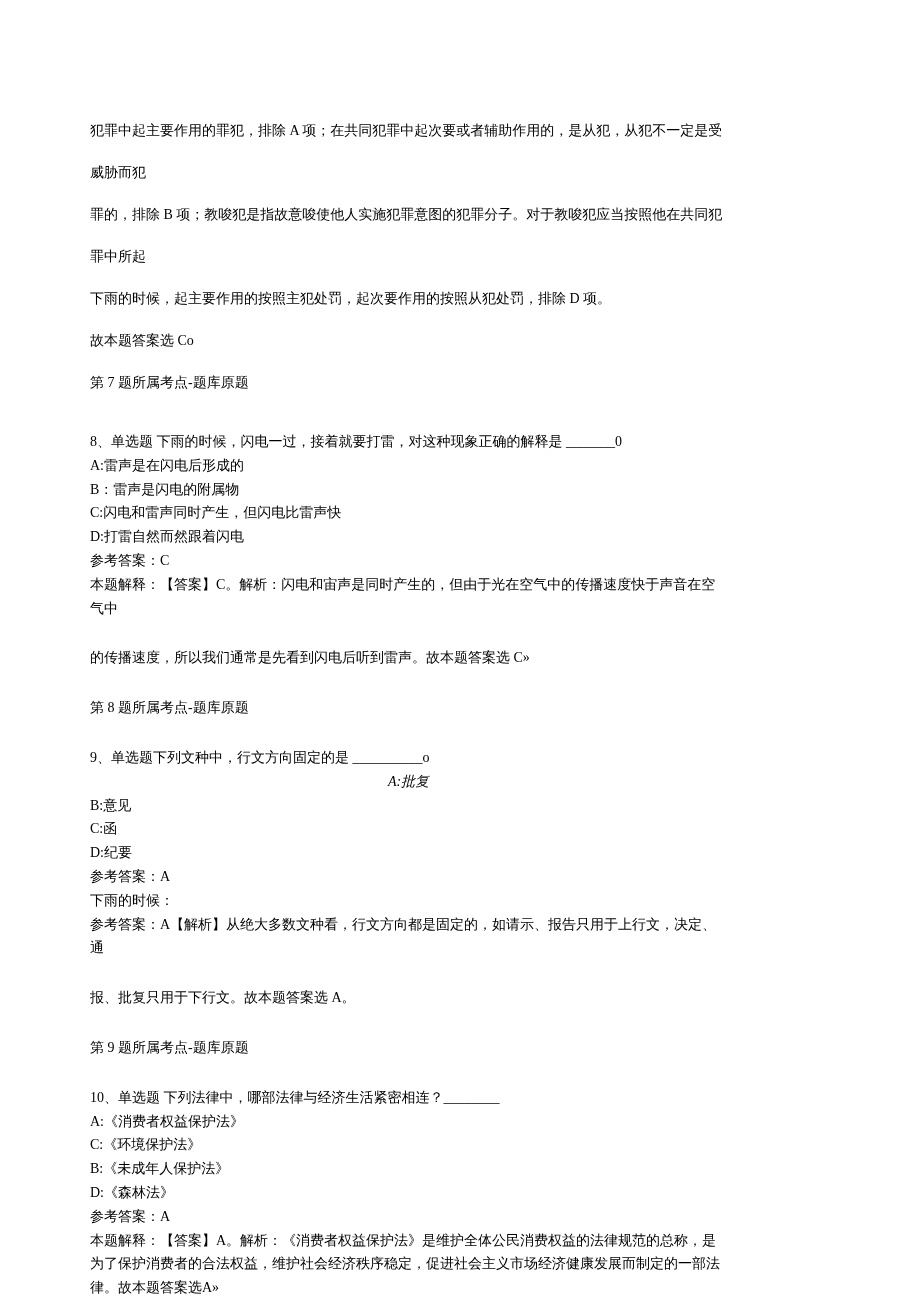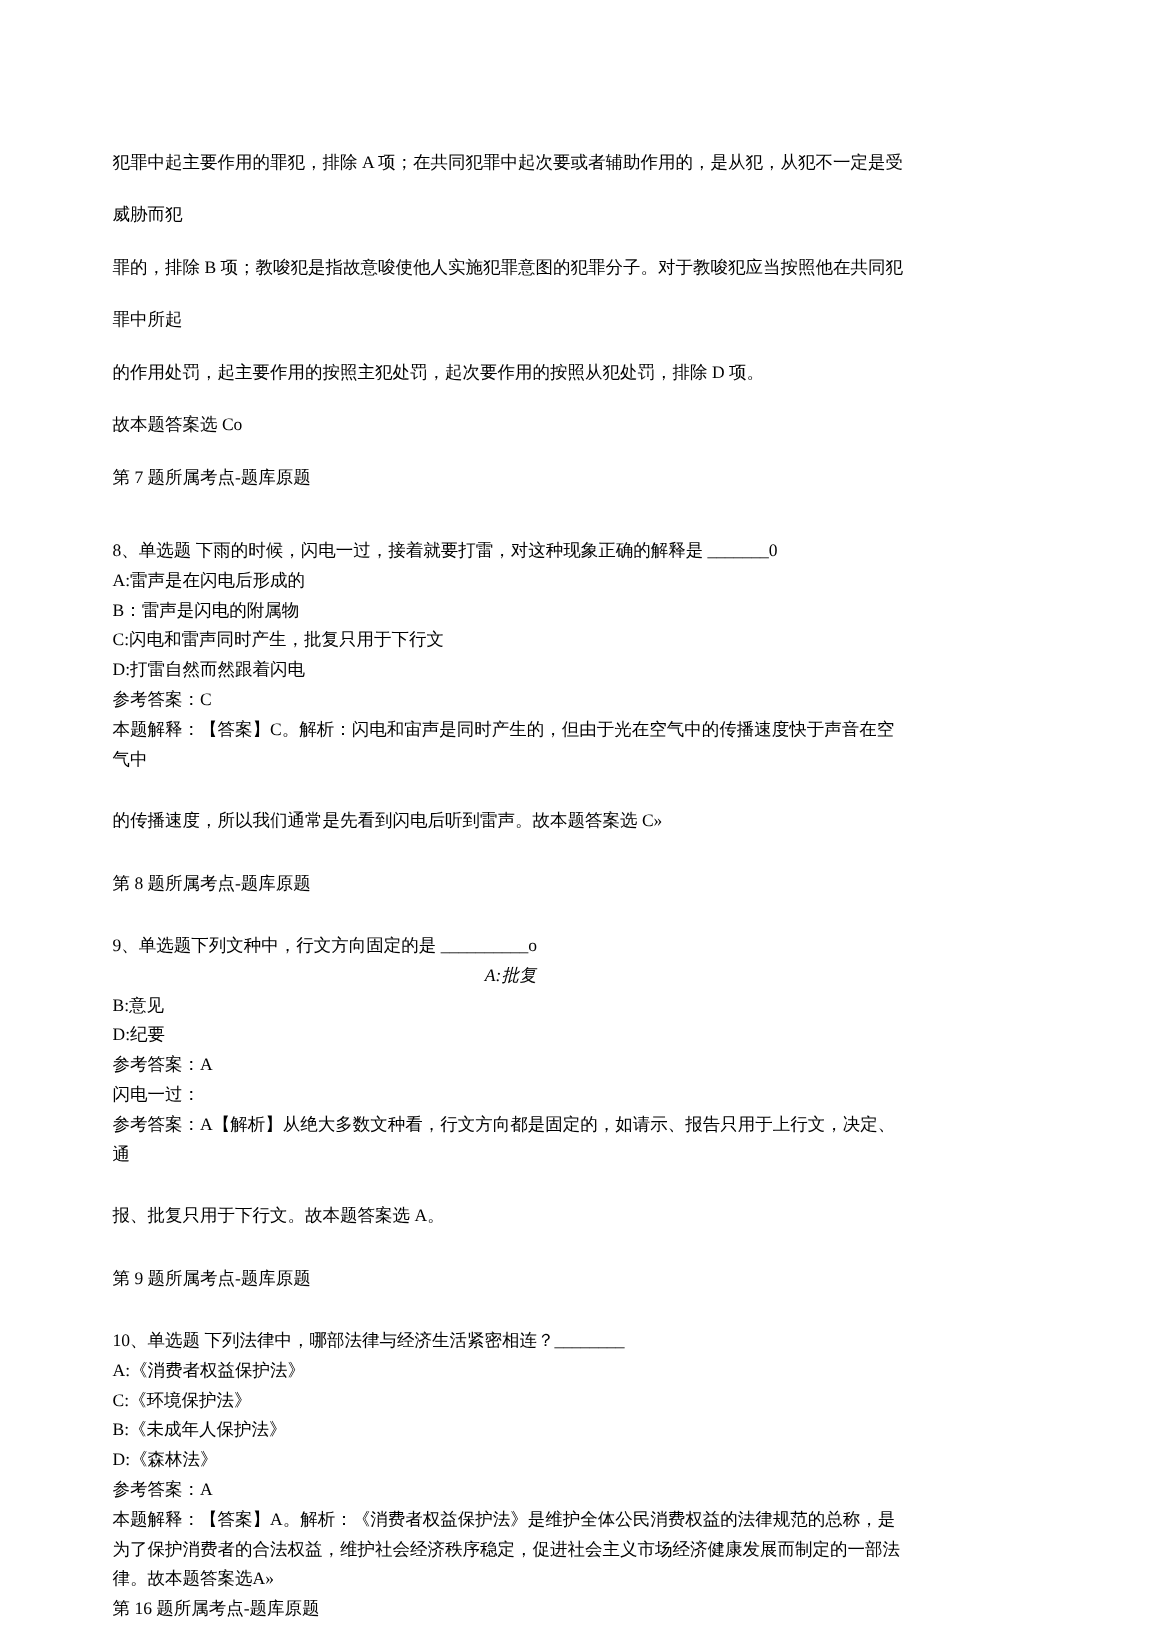--- a/index.html
+++ b/index.html
@@ -32,50 +32,51 @@
   }
 </style>
 </head>
 <body>
 
 <div class="page">
 
   <div class="double-spaced block">
     <p>犯罪中起主要作用的罪犯，排除 A 项；在共同犯罪中起次要或者辅助作用的，是从犯，从犯不一定是受威胁而犯</p>
     <p>罪的，排除 B 项；教唆犯是指故意唆使他人实施犯罪意图的犯罪分子。对于教唆犯应当按照他在共同犯罪中所起</p>
-    <p>的作用处罚，起主要作用的按照主犯处罚，起次要作用的按照从犯处罚，排除 D 项。</p>
+    <p>下雨的时候，起主要作用的按照主犯处罚，起次要作用的按照从犯处罚，排除 D 项。</p>
     <p>故本题答案选 Co</p>
     <p>第 7 题所属考点-题库原题</p>
   </div>
 
   <div class="block">
     <p>8、单选题      下雨的时候，闪电一过，接着就要打雷，对这种现象正确的解释是 _______0</p>
     <p>A:雷声是在闪电后形成的</p>
     <p>B：雷声是闪电的附属物</p>
-    <p>C:闪电和雷声同时产生，批复只用于下行文</p>
+    <p>C:闪电和雷声同时产生，但闪电比雷声快</p>
     <p>D:打雷自然而然跟着闪电</p>
     <p>参考答案：C</p>
     <p>本题解释：【答案】C。解析：闪电和宙声是同时产生的，但由于光在空气中的传播速度快于声音在空气中</p>
   </div>
 
   <div class="block">
     <p>的传播速度，所以我们通常是先看到闪电后听到雷声。故本题答案选 C»</p>
   </div>
 
   <div class="block">
     <p>第 8 题所属考点-题库原题</p>
   </div>
 
   <div class="block">
     <p>9、单选题下列文种中，行文方向固定的是 __________o</p>
     <p class="italic">A:批复</p>
     <p>B:意见</p>
+    <p>C:函</p>
     <p>D:纪要</p>
     <p>参考答案：A</p>
-    <p>闪电一过：</p>
+    <p>下雨的时候：</p>
     <p>参考答案：A【解析】从绝大多数文种看，行文方向都是固定的，如请示、报告只用于上行文，决定、通</p>
   </div>
 
   <div class="block">
     <p>报、批复只用于下行文。故本题答案选 A。</p>
   </div>
 
   <div class="block">
     <p>第 9 题所属考点-题库原题</p>
   </div>

